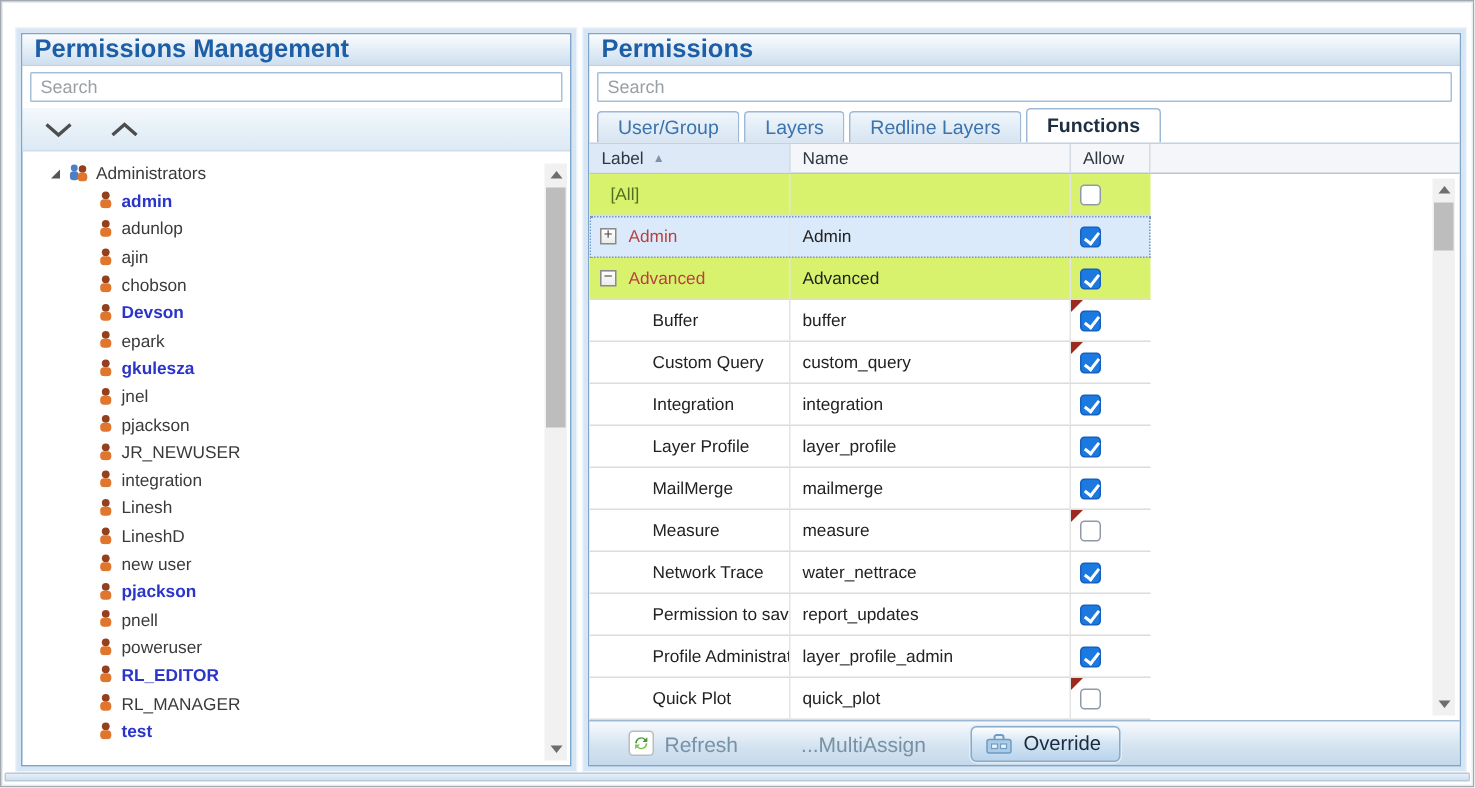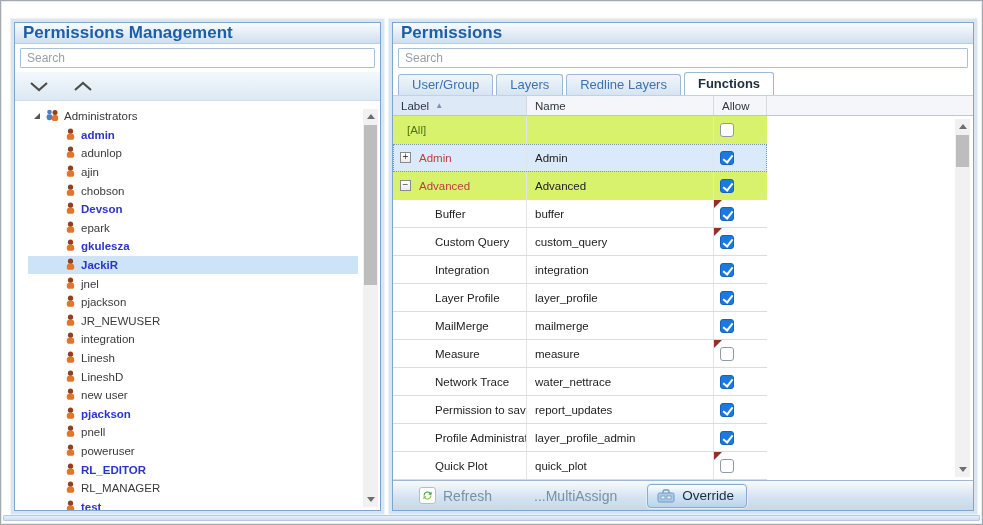--- a/index.html
+++ b/index.html
@@ -263,27 +263,20 @@
                 </svg></span>
               <span class="tlabel">epark</span>
             </div>
             <div class="trow assigned">
               <span class="ticon"><svg width="13" height="12" viewBox="0 0 13 12">
                   <circle cx="6.5" cy="3.2" r="2.6" fill="#94401d"></circle>
                   <rect x="2.8" y="5.8" width="7.4" height="6" rx="2.6" fill="#e0762e"></rect>
                 </svg></span>
               <span class="tlabel">gkulesza</span>
             </div>
-            <div class="trow assigned selected">
-              <span class="ticon"><svg width="13" height="12" viewBox="0 0 13 12">
-                  <circle cx="6.5" cy="3.2" r="2.6" fill="#94401d"></circle>
-                  <rect x="2.8" y="5.8" width="7.4" height="6" rx="2.6" fill="#e0762e"></rect>
-                </svg></span>
-              <span class="tlabel">JackiR</span>
-            </div>
             <div class="trow">
               <span class="ticon"><svg width="13" height="12" viewBox="0 0 13 12">
                   <circle cx="6.5" cy="3.2" r="2.6" fill="#94401d"></circle>
                   <rect x="2.8" y="5.8" width="7.4" height="6" rx="2.6" fill="#e0762e"></rect>
                 </svg></span>
               <span class="tlabel">jnel</span>
             </div>
             <div class="trow">
               <span class="ticon"><svg width="13" height="12" viewBox="0 0 13 12">
                   <circle cx="6.5" cy="3.2" r="2.6" fill="#94401d"></circle>

